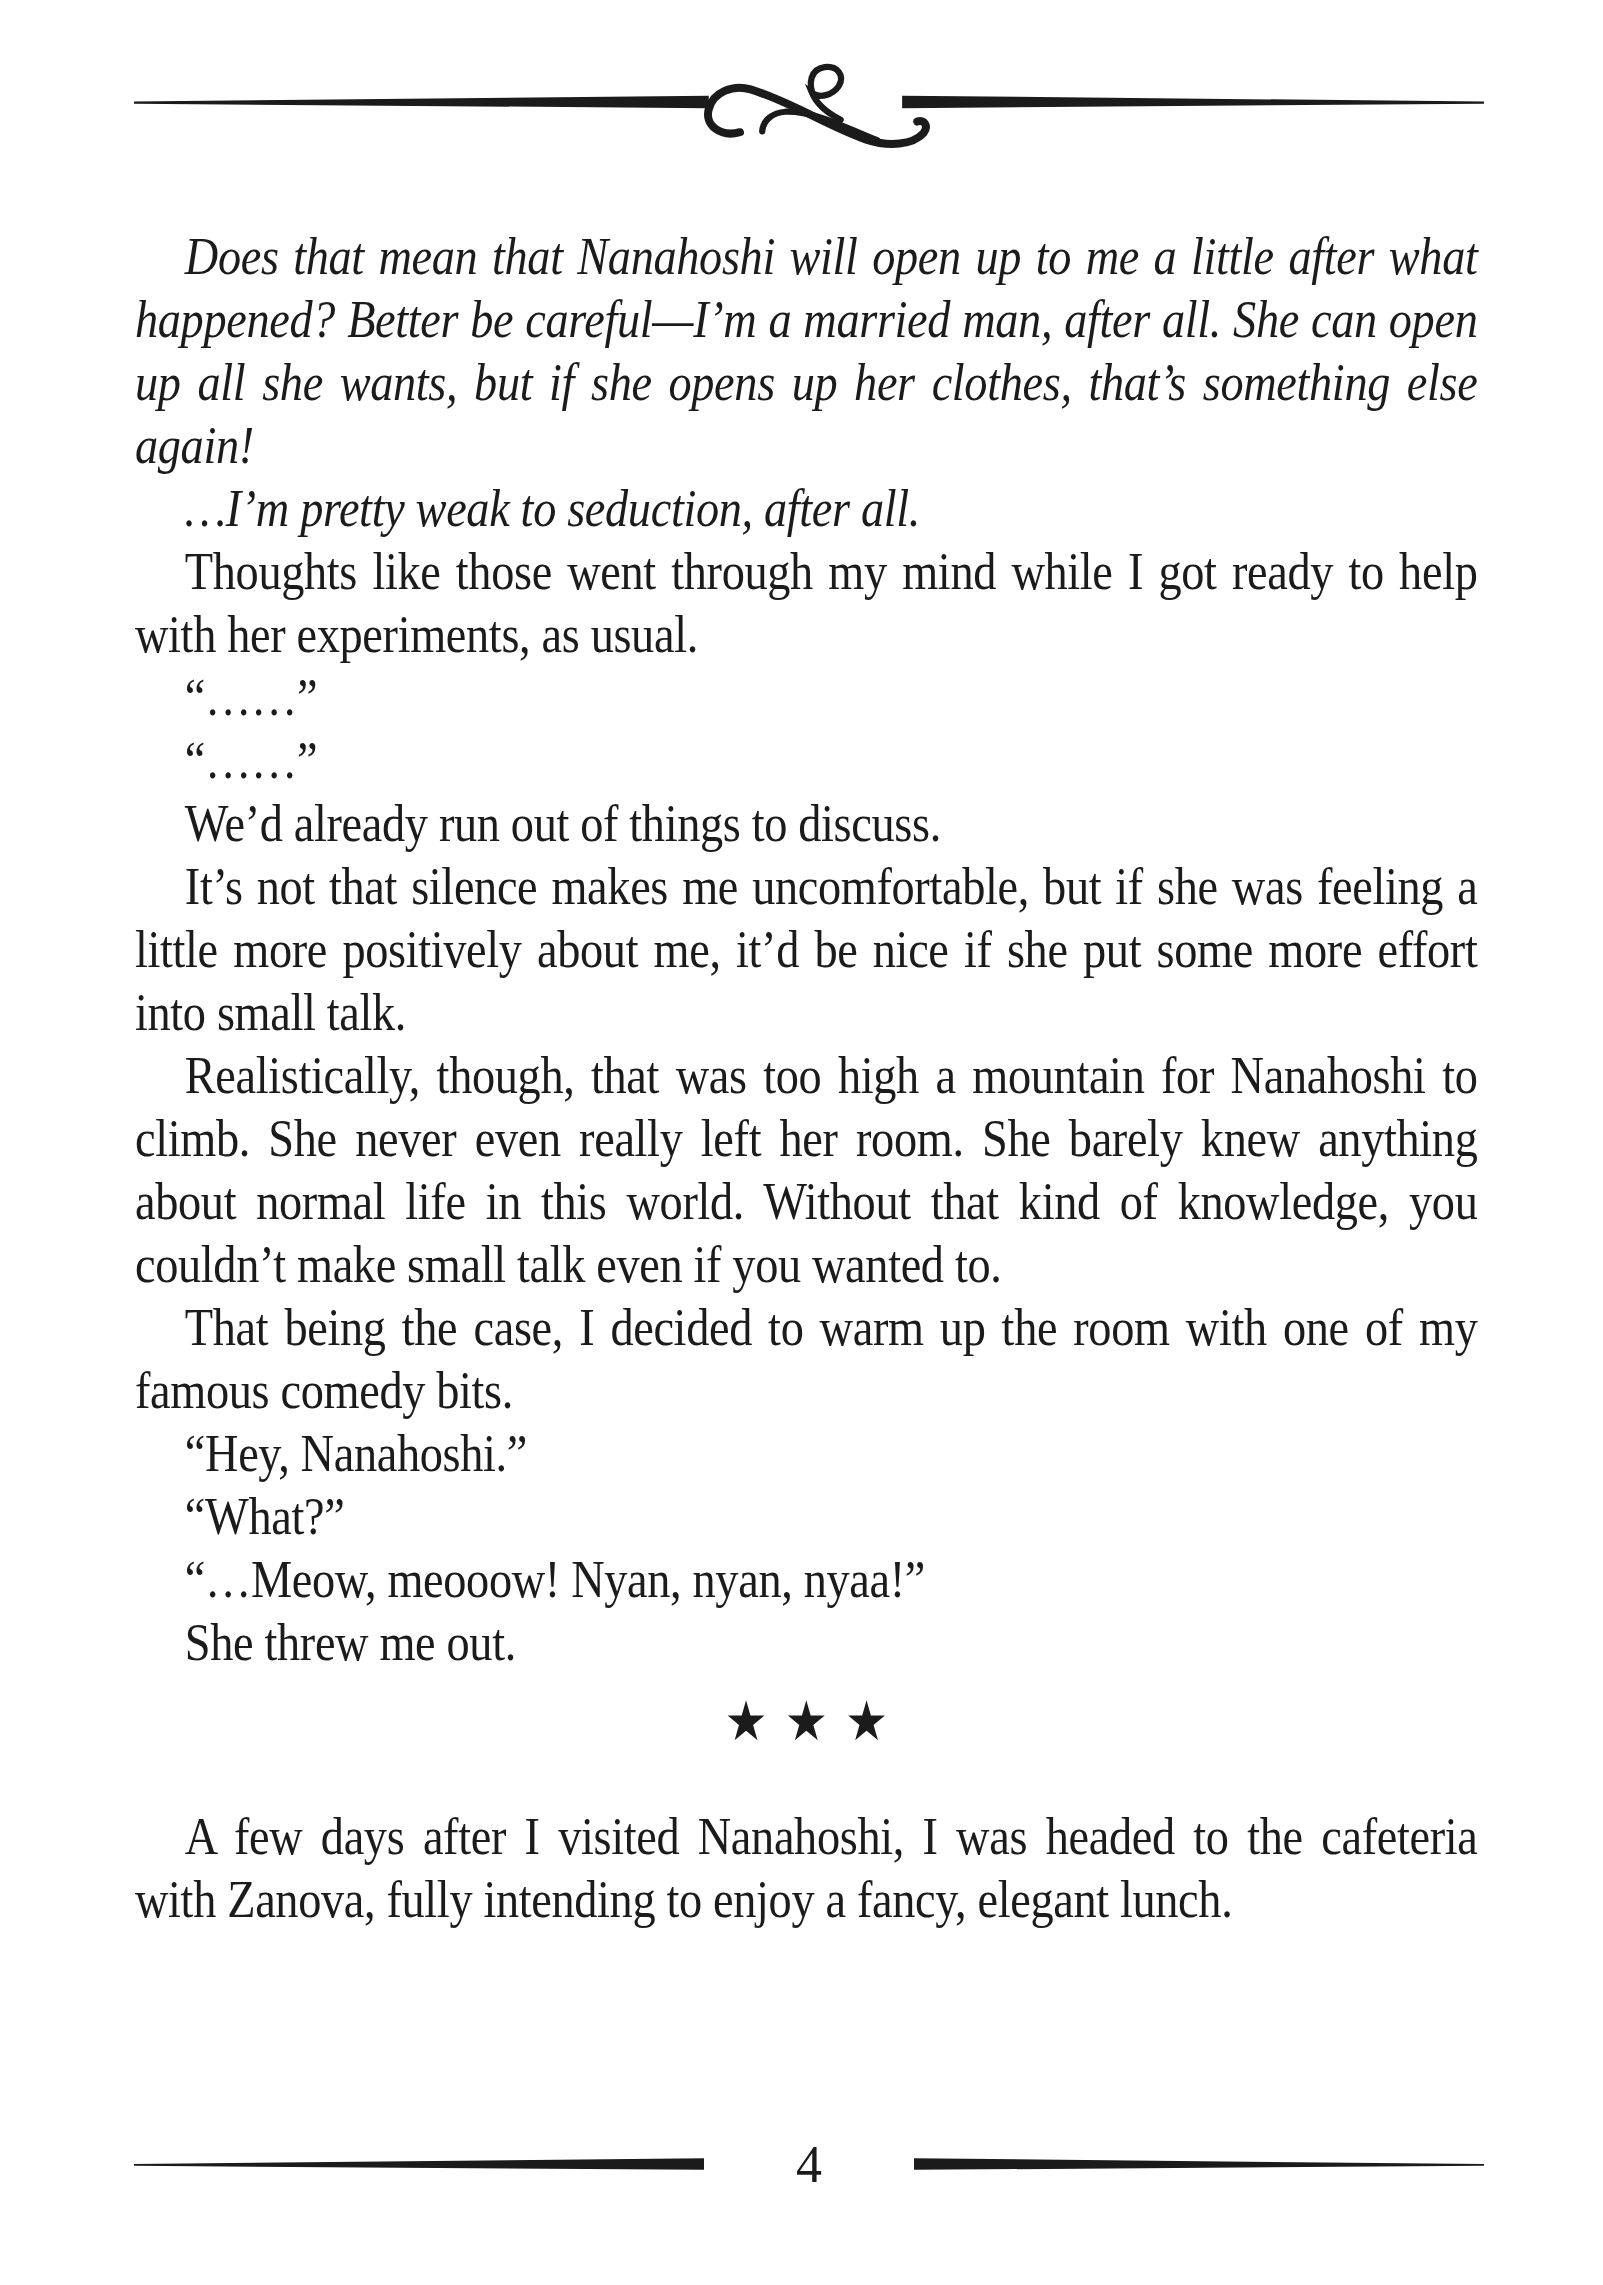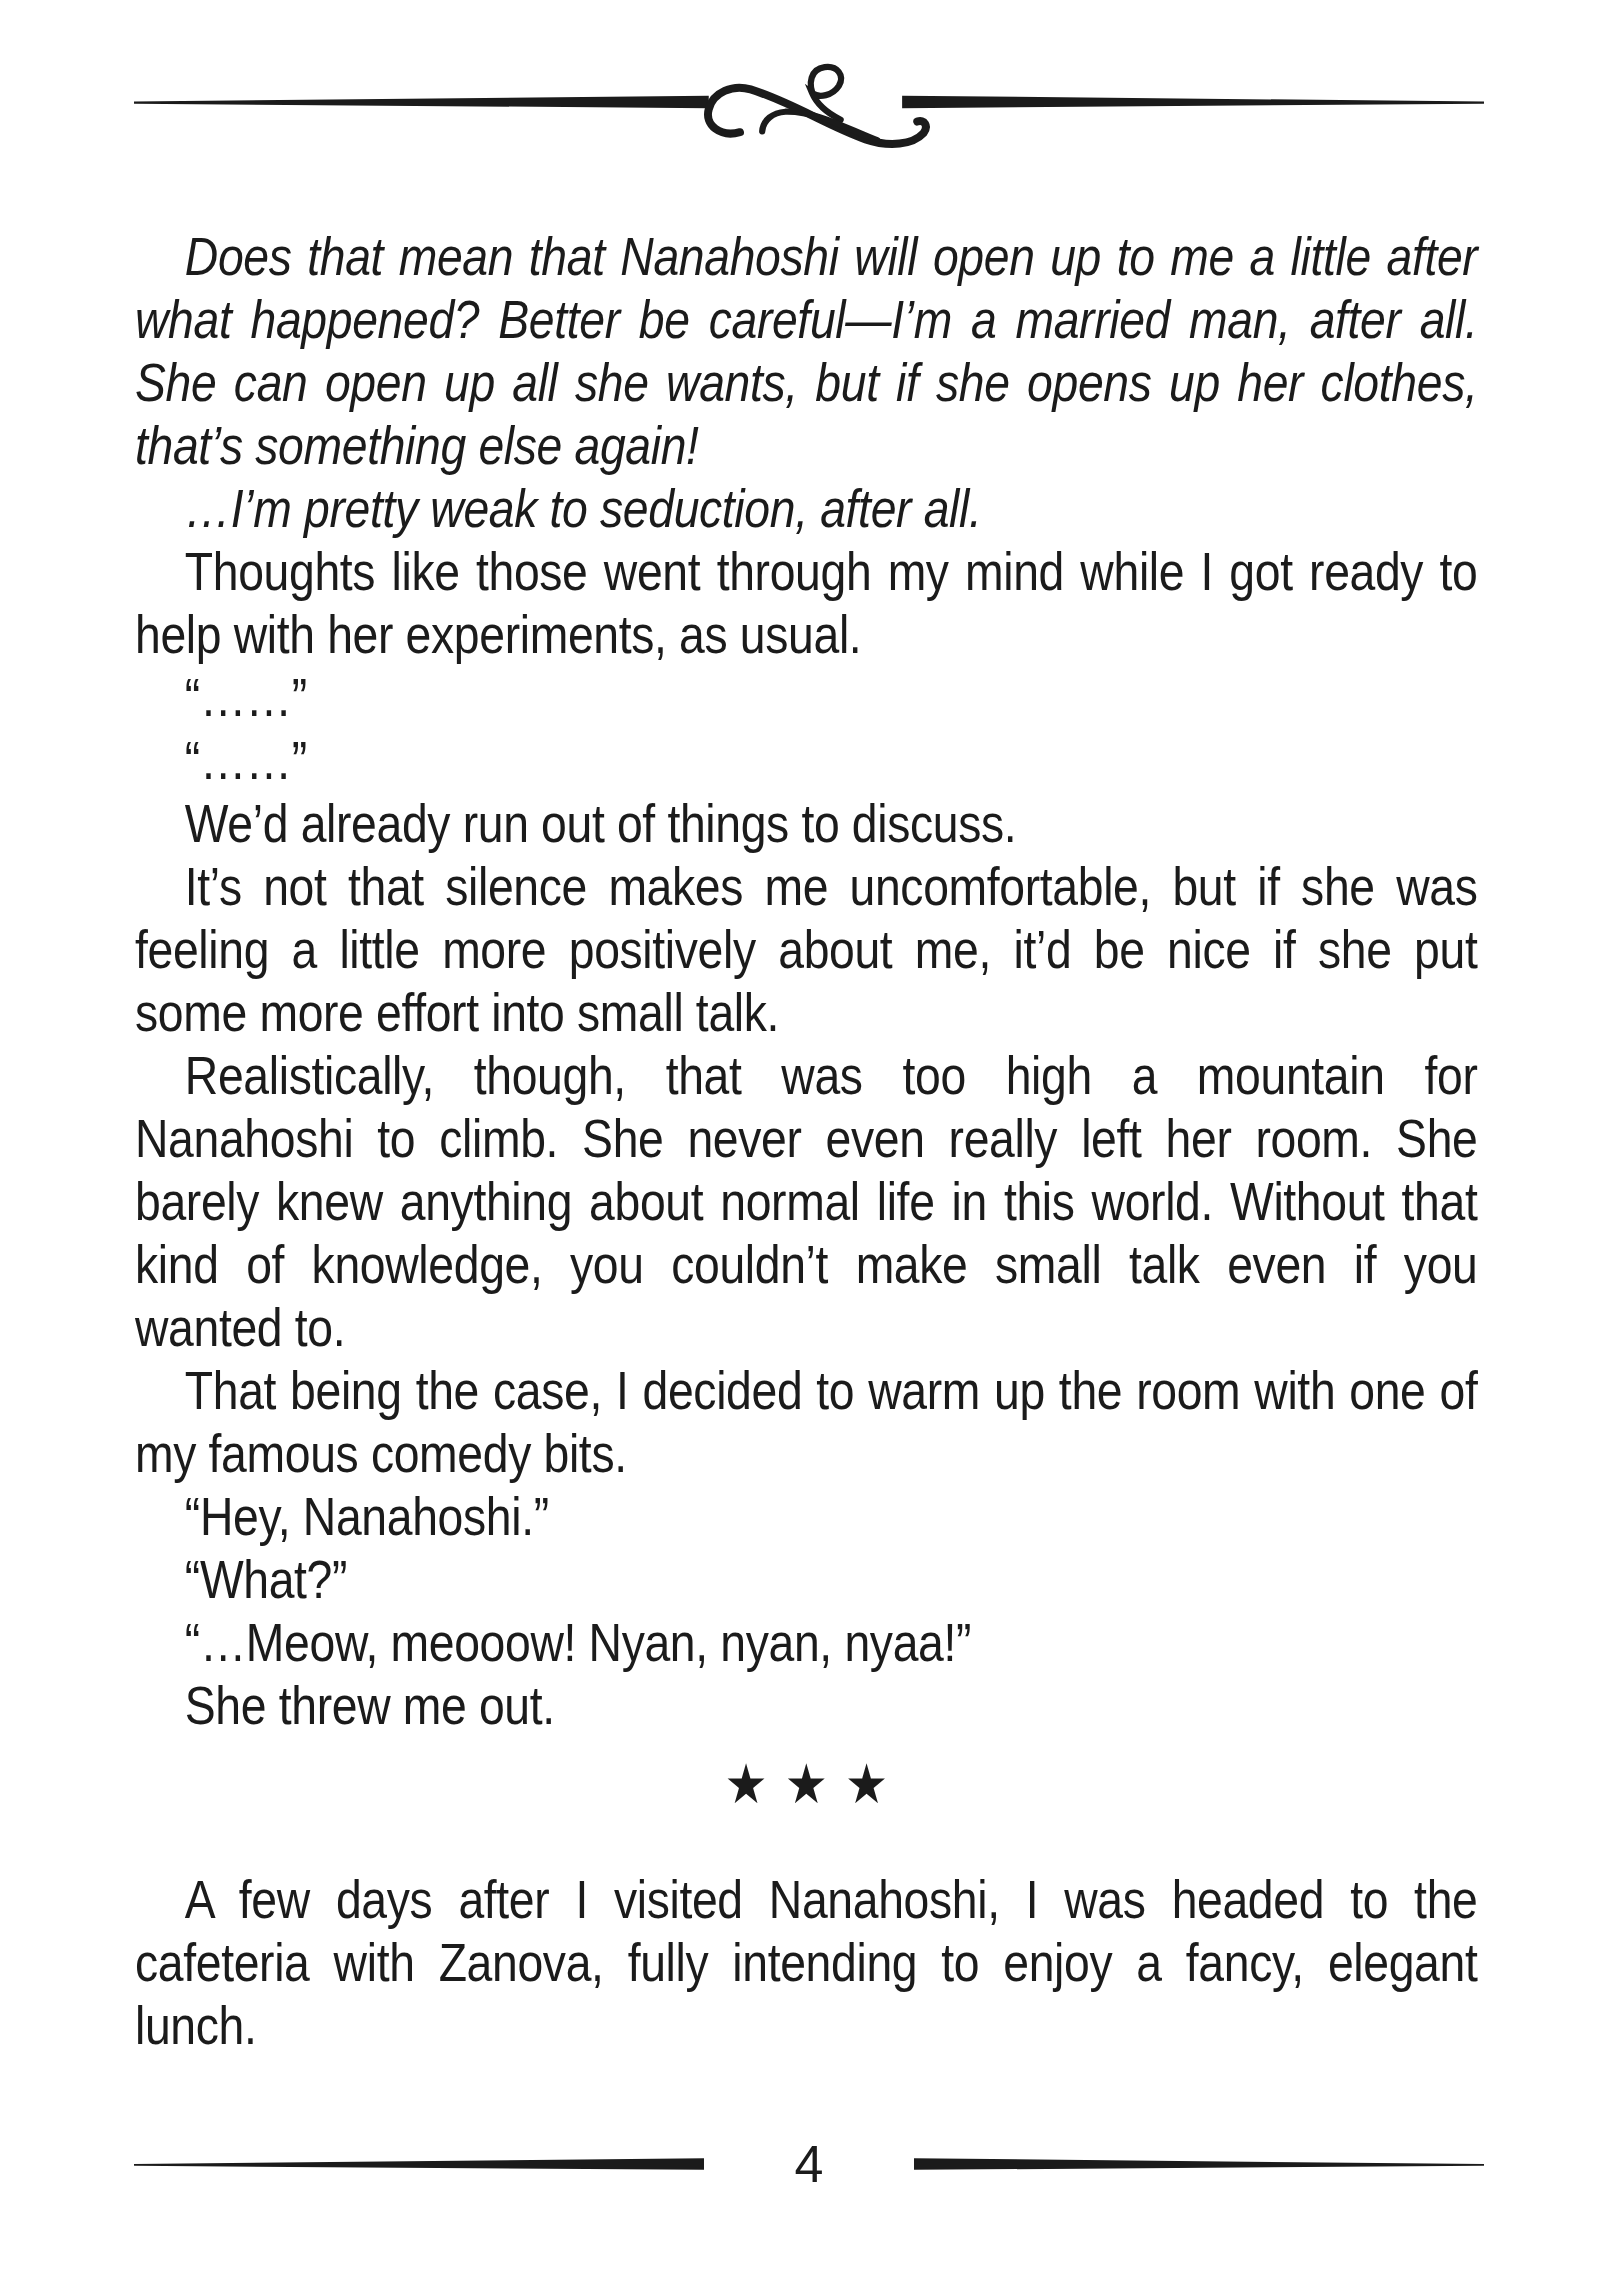--- a/index.html
+++ b/index.html
@@ -6,21 +6,21 @@
     margin: 0;
     padding: 0;
     background: #ffffff;
   }
   .page {
     position: relative;
     width: 1604px;
     height: 2286px;
     background: #ffffff;
     overflow: hidden;
-    font-family: Liberation Sans, sans-serif;
+    font-family: Liberation Serif, serif;
     color: #1b1b1b;
   }
 
   
   .header-rule {
     position: absolute;
     left: 134px;
     top: 43px;
     width: 1350px;
     height: 125px;

